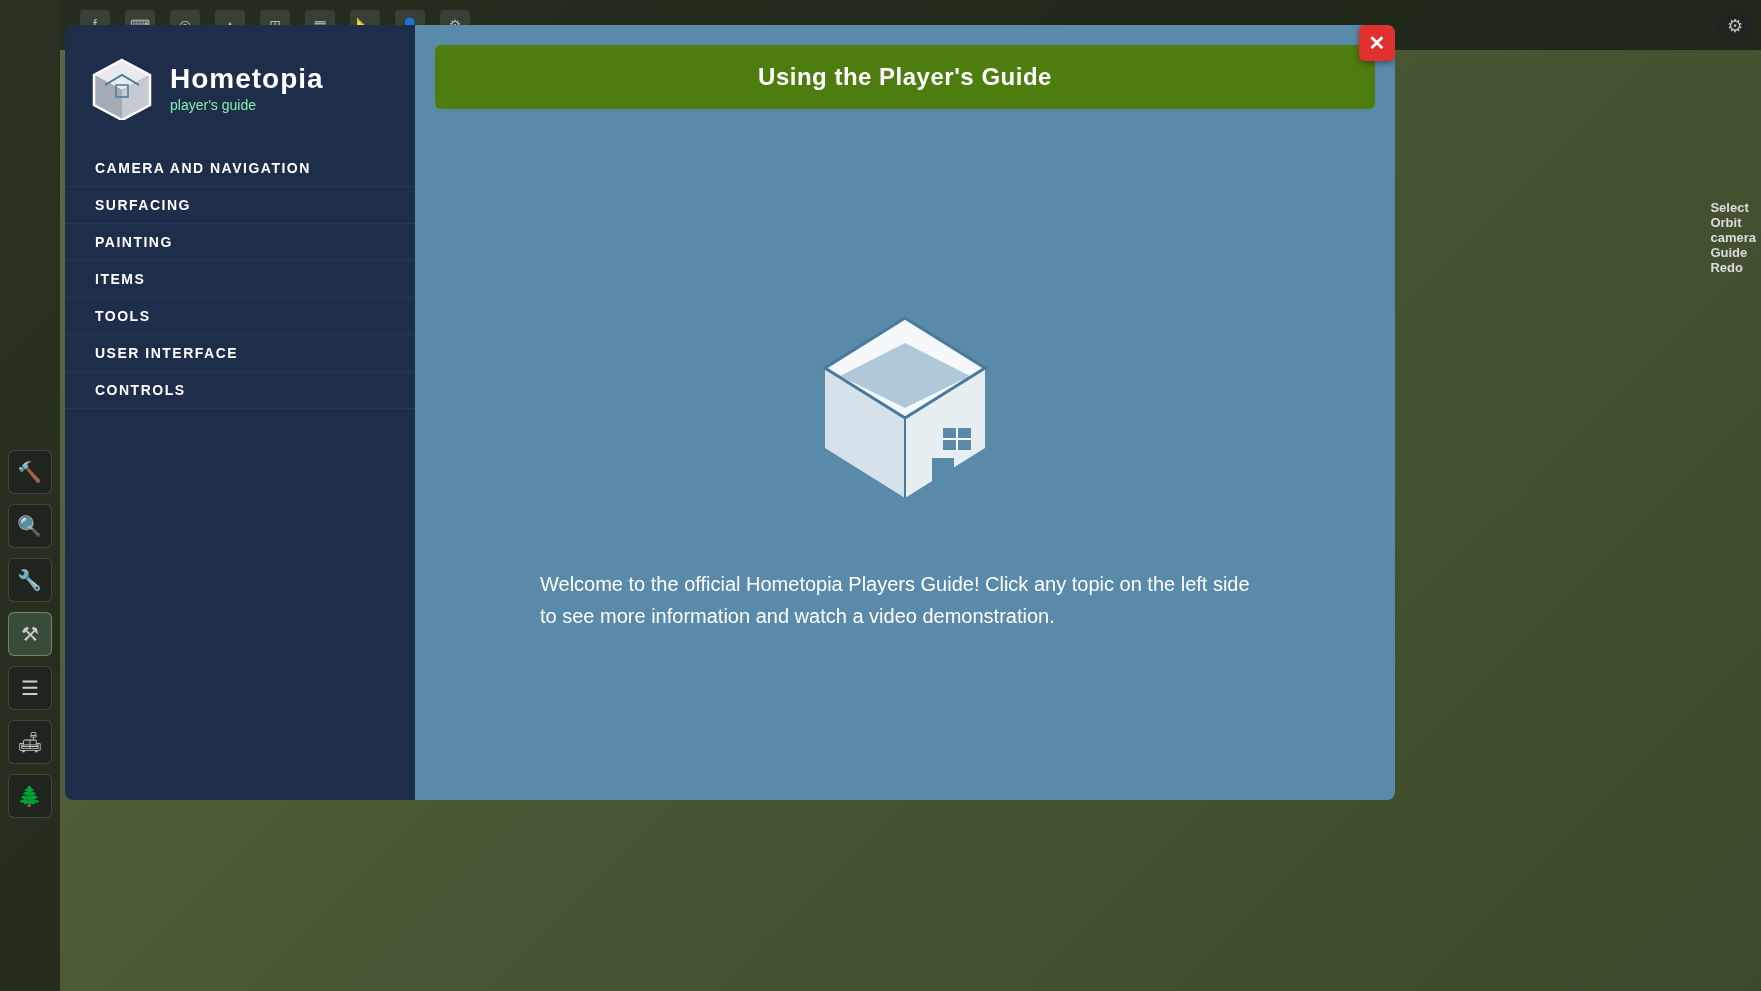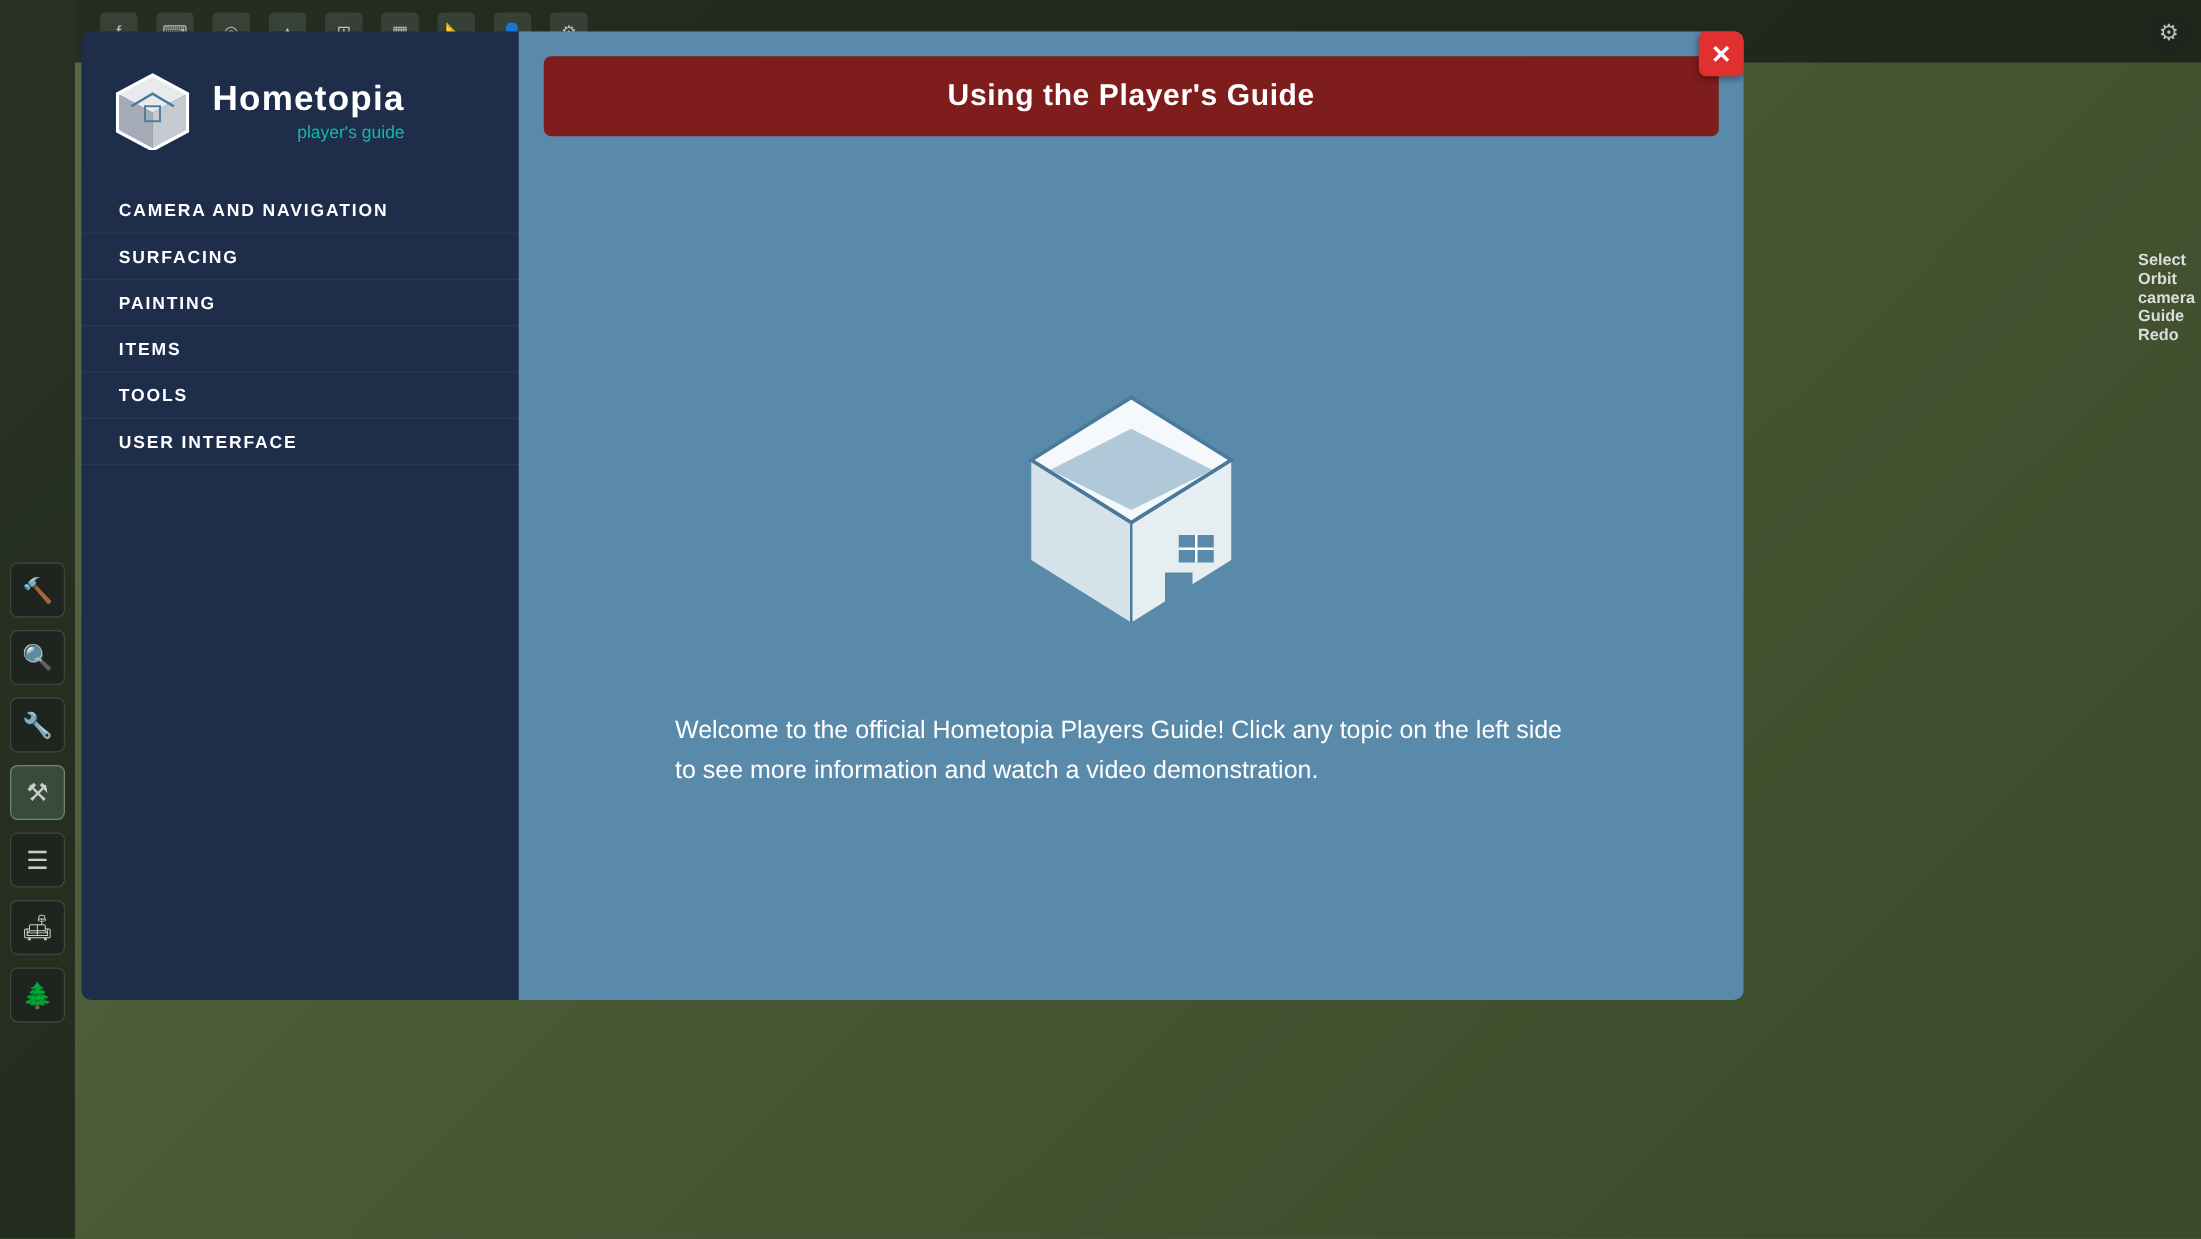--- a/index.html
+++ b/index.html
@@ -139,23 +139,23 @@
     }
 
     .logo-name {
       color: #ffffff;
       font-size: 28px;
       font-weight: 900;
       letter-spacing: 1px;
     }
 
     .logo-subtitle {
-      color: #14b8a6;
+      color: #86efac;
       font-size: 14px;
-      text-align: right;
+      text-align: left;
       margin-top: 2px;
     }
 
     .logo-header {
       display: flex;
       flex-direction: row;
       align-items: center;
       gap: 15px;
       padding: 30px 25px 10px 25px;
     }
@@ -206,21 +206,21 @@
       justify-content: center;
       color: white;
       font-size: 20px;
       font-weight: bold;
       cursor: pointer;
       z-index: 30;
       box-shadow: 0 2px 6px rgba(0,0,0,0.4);
     }
 
     .guide-title-bar {
-      background: #7f1d1d;
+      background: #4d7c0f;
       padding: 18px 30px;
       text-align: center;
       border-radius: 6px;
       margin: 20px 20px 10px 20px;
     }
 
     .guide-title-text {
       color: #ffffff;
       font-size: 24px;
       font-weight: 700;
@@ -319,20 +319,21 @@
       </div>
     </div>
 
     <div class="guide-nav-items">
       <div class="nav-item">CAMERA AND NAVIGATION</div>
       <div class="nav-item">SURFACING</div>
       <div class="nav-item">PAINTING</div>
       <div class="nav-item">ITEMS</div>
       <div class="nav-item">TOOLS</div>
       <div class="nav-item">USER INTERFACE</div>
+      <div class="nav-item">CONTROLS</div>
     </div>
   </div>
 
   <div class="guide-content">
 
     <div class="guide-title-bar">
       <span class="guide-title-text">Using the Player's Guide</span>
     </div>
 
     <div class="guide-main-area">

